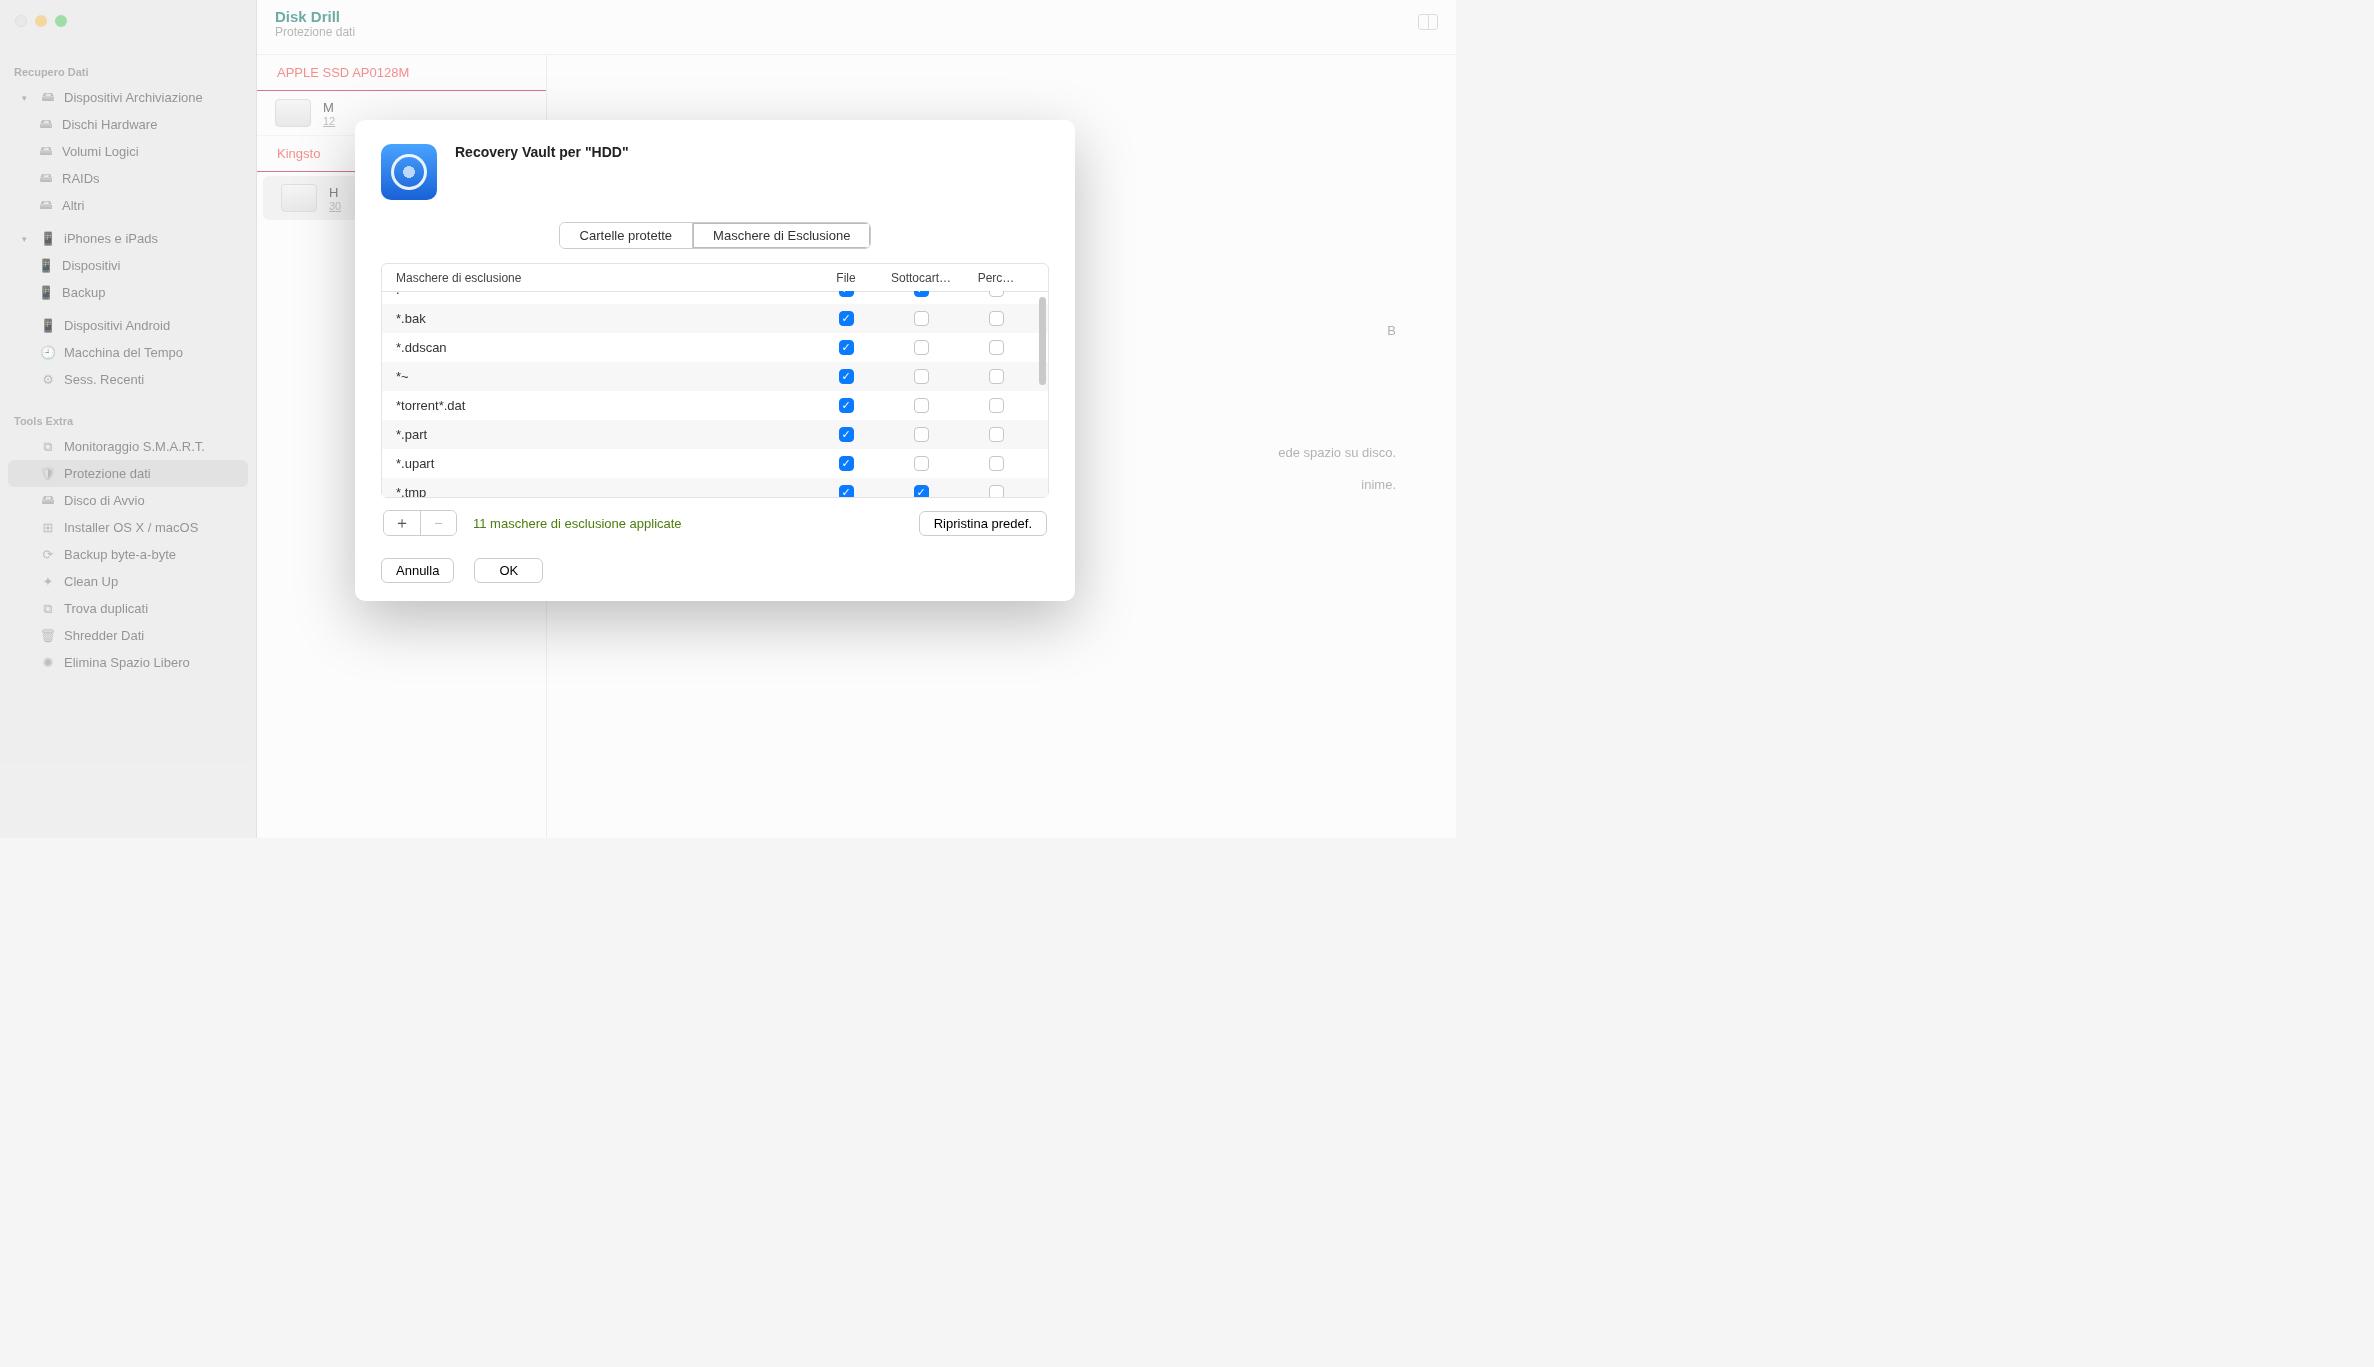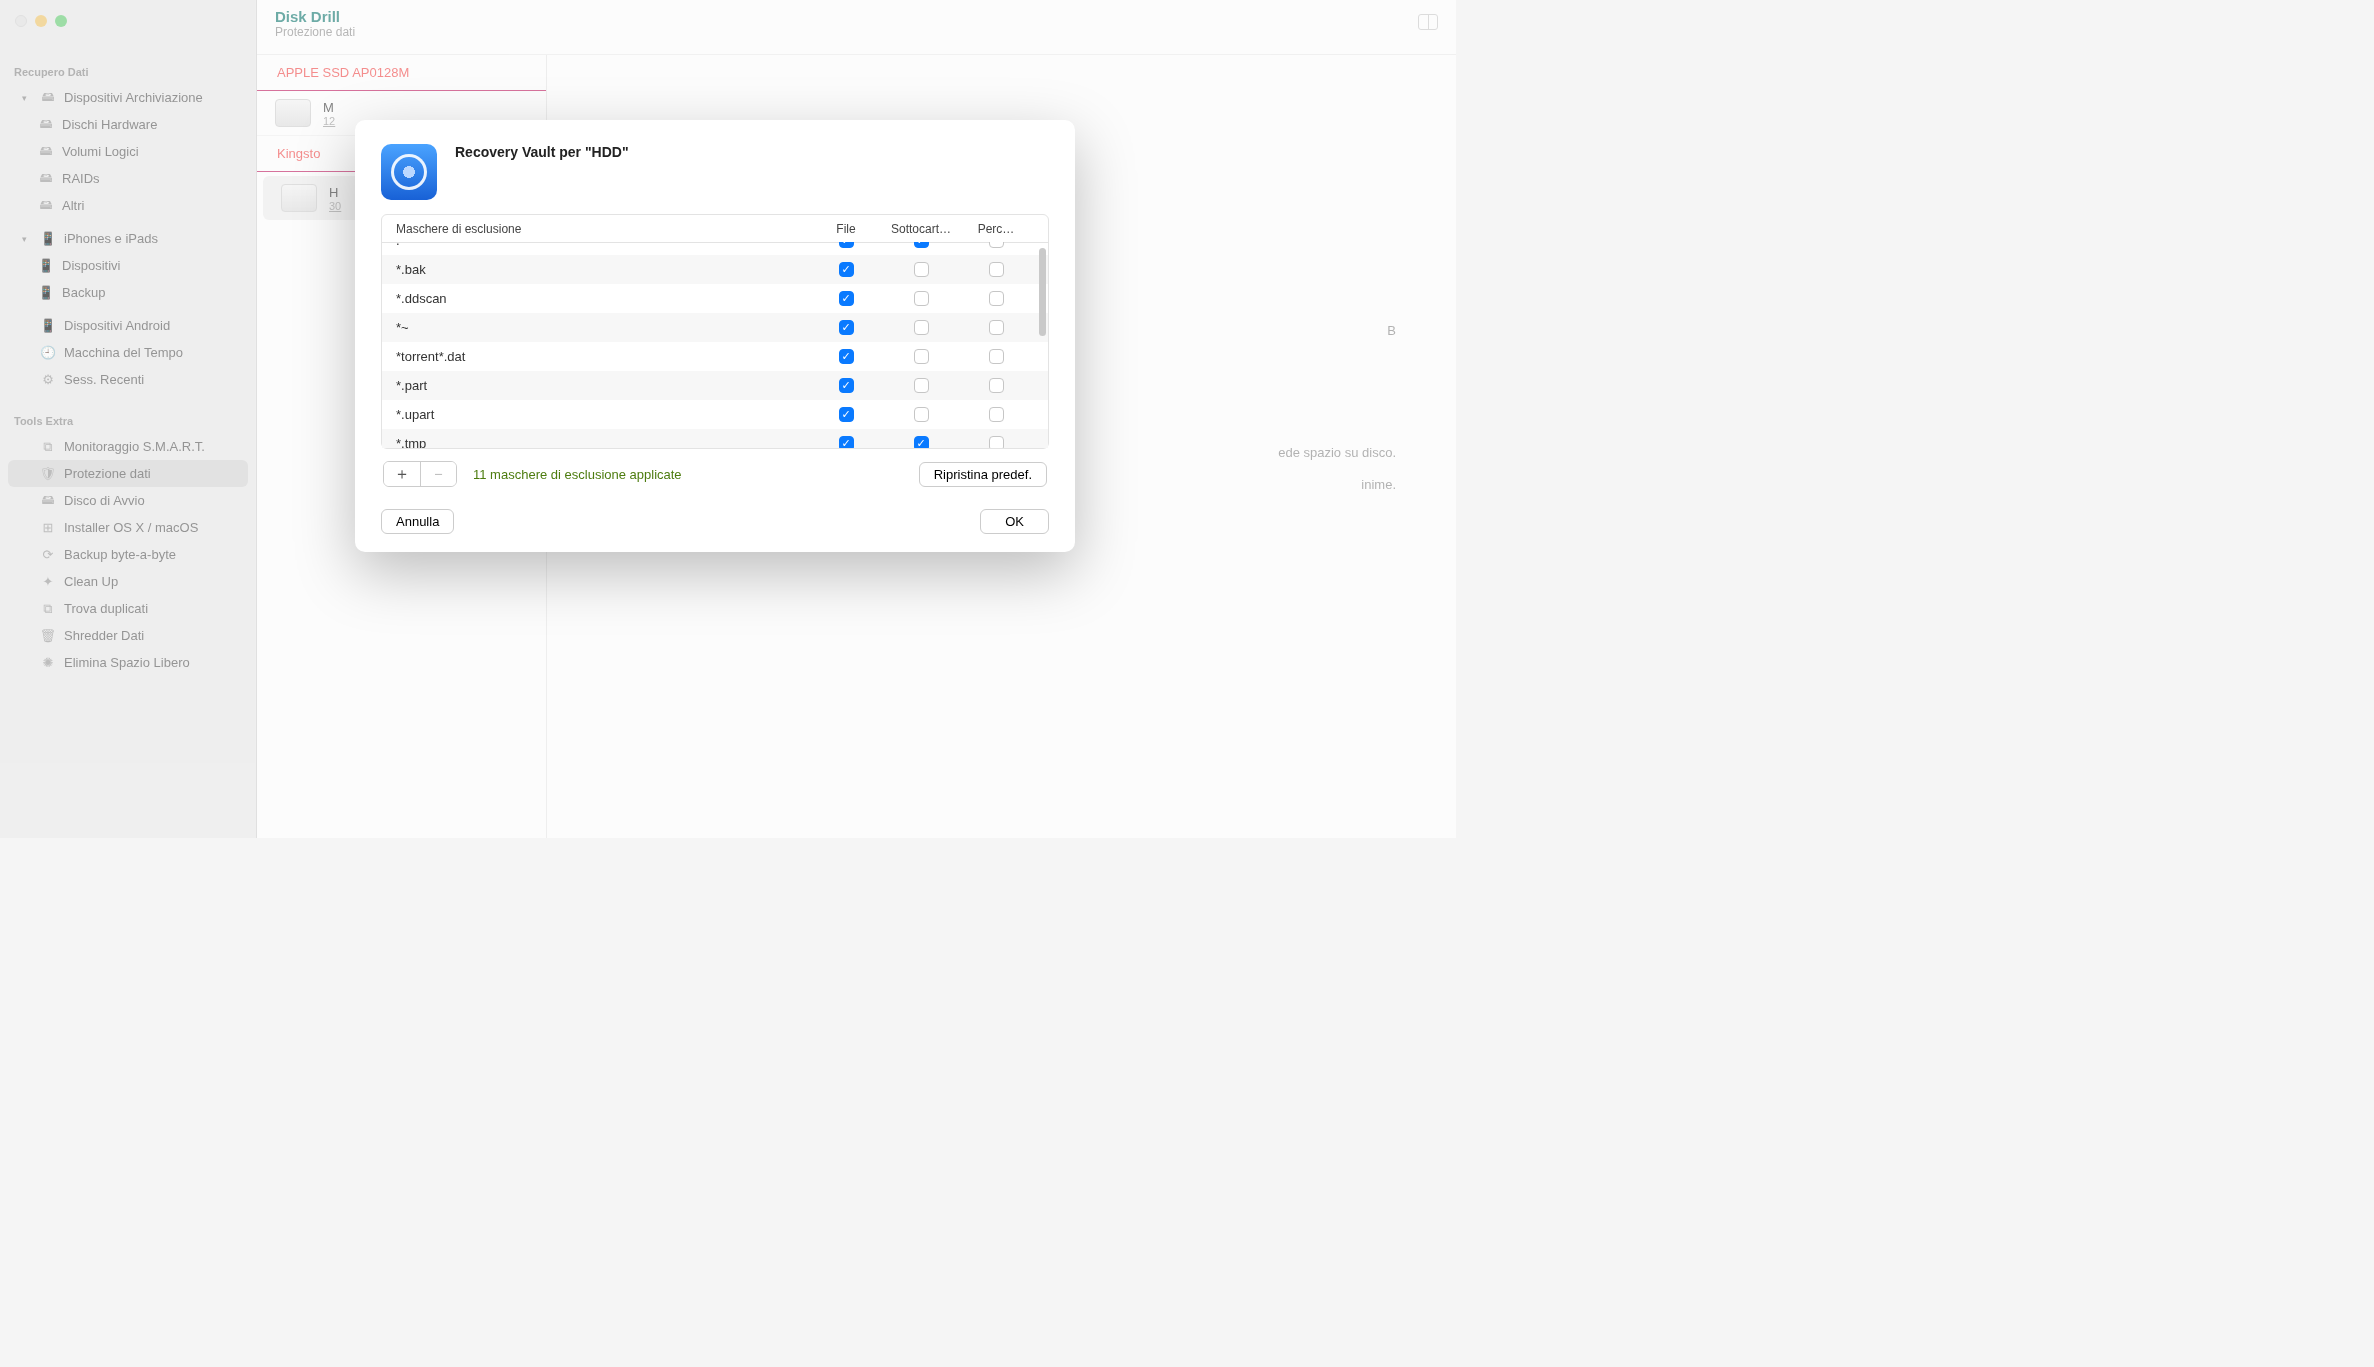--- a/index.html
+++ b/index.html
@@ -277,21 +277,21 @@
 .reset-btn, .btn{
   border:1px solid #ccc;
   background:#fff;
   border-radius:6px;
   padding:4px 14px;
   font-size:13px;
   cursor:pointer;
 }
 .modal-actions{
   display:flex;
-  justify-content:space-between;
+  justify-content:flex-start;
   gap:20px;
   margin-top:22px;
 }
 .btn.ok{ padding:4px 24px; }
 
 .book-icon{
   width:20px;height:16px;
   border:1.5px solid #c7c7c7;
   border-radius:3px;
   position:relative;
@@ -458,20 +458,26 @@
 <div class="dim"></div>
 
 <div class="modal">
   <div class="modal-head">
     <div class="modal-icon"></div>
     <div>
       <div class="modal-title">Recovery Vault per "HDD"</div>
     </div>
   </div>
 
+  <div class="seg-control">
+    <div class="seg">
+      <button>Cartelle protette</button>
+      <button class="active">Maschere di Esclusione</button>
+    </div>
+  </div>
 
   <div class="table-head">
     <div>Maschere di esclusione</div>
     <div style="text-align:center;">File</div>
     <div style="text-align:center;">Sottocart…</div>
     <div style="text-align:center;">Perc…</div>
     <div></div>
   </div>
   <div class="table-wrap">
     <div class="body">

